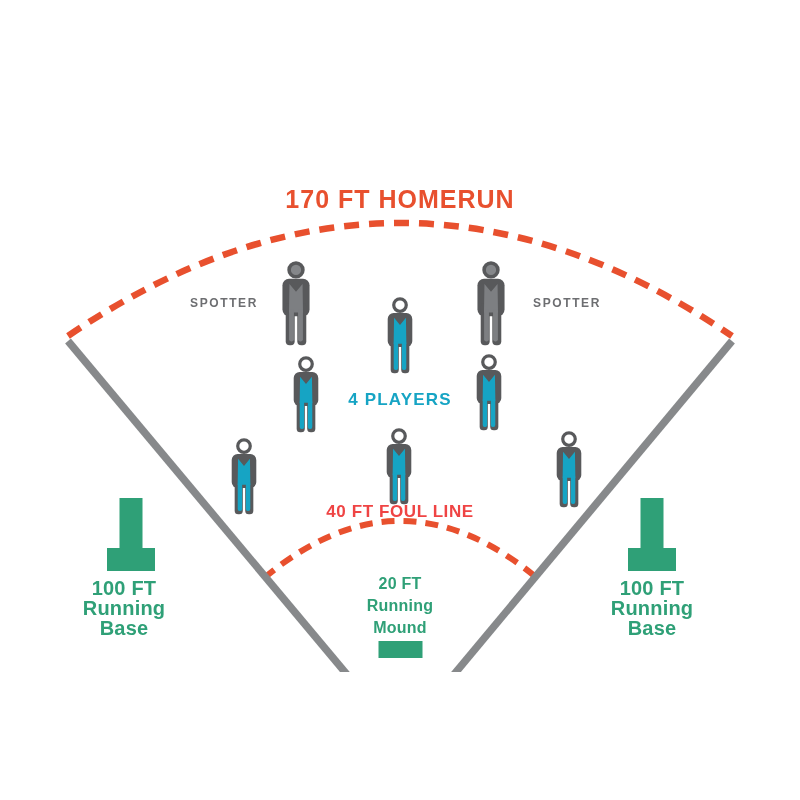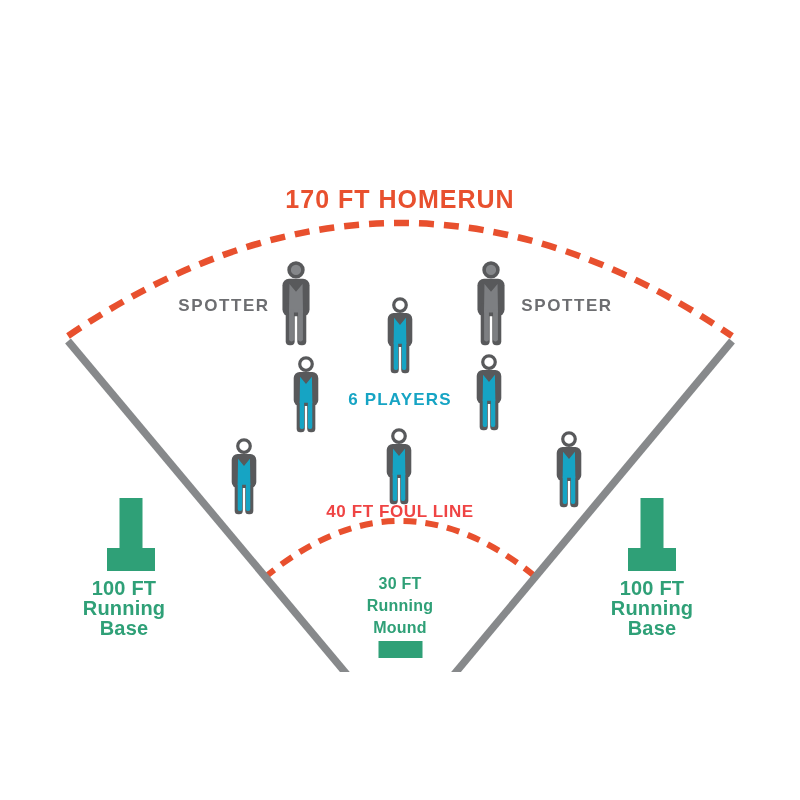--- a/index.html
+++ b/index.html
@@ -6,21 +6,21 @@
   .stage{
     position:relative;width:800px;height:672px;background:#ffffff;
     font-family:"Liberation Sans",sans-serif;overflow:hidden;
   }
   .field-svg{position:absolute;left:0;top:0;}
   .lbl{
     position:absolute;transform:translateX(-50%);
     text-align:center;font-weight:bold;white-space:nowrap;
   }
   .lbl-title{color:#e8502e;font-size:25px;letter-spacing:1px;}
-  .lbl-spotter{color:#6d6e71;font-size:17px;letter-spacing:1.6px;}
+  .lbl-spotter{color:#6d6e71;font-size:12px;letter-spacing:1.6px;}
   .lbl-players{color:#16a4c4;font-size:17px;letter-spacing:1.2px;}
   .lbl-foul{color:#ef4444;font-size:17px;letter-spacing:0.6px;}
   .lbl-pitch{color:#2fa077;font-size:16px;line-height:22px;letter-spacing:0.2px;}
   .lbl-run{color:#2fa077;font-size:20px;line-height:20px;letter-spacing:0.2px;}
   .lbl span{display:block;}
   .figure{position:absolute;}
   .figure svg{display:block;}
 </style>
 </head>
 <body>
@@ -50,26 +50,26 @@
 
     <rect x="378.5" y="641" width="44" height="17" fill="#2fa077"></rect>
   </svg>
 
   <div class="lbl lbl-title" style="left:400px;top:185px;">170 FT HOMERUN</div>
 
   <div class="lbl lbl-spotter" style="left:224px;top:296px;">SPOTTER</div>
 
   <div class="lbl lbl-spotter" style="left:567px;top:296px;">SPOTTER</div>
 
-  <div class="lbl lbl-players" style="left:400px;top:390px;">6 PLAYERS</div>
+  <div class="lbl lbl-players" style="left:400px;top:390px;">4 PLAYERS</div>
 
   <div class="lbl lbl-foul" style="left:400px;top:502px;">40 FT FOUL LINE</div>
 
   <div class="lbl lbl-pitch" style="left:400px;top:573px;">
-    <span>30 FT</span>
+    <span>20 FT</span>
     <span>Running</span>
     <span>Mound</span>
   </div>
 
   <div class="lbl lbl-run" style="left:124px;top:578px;">
     <span>100 FT</span>
     <span>Running</span>
     <span>Base</span>
   </div>
 

